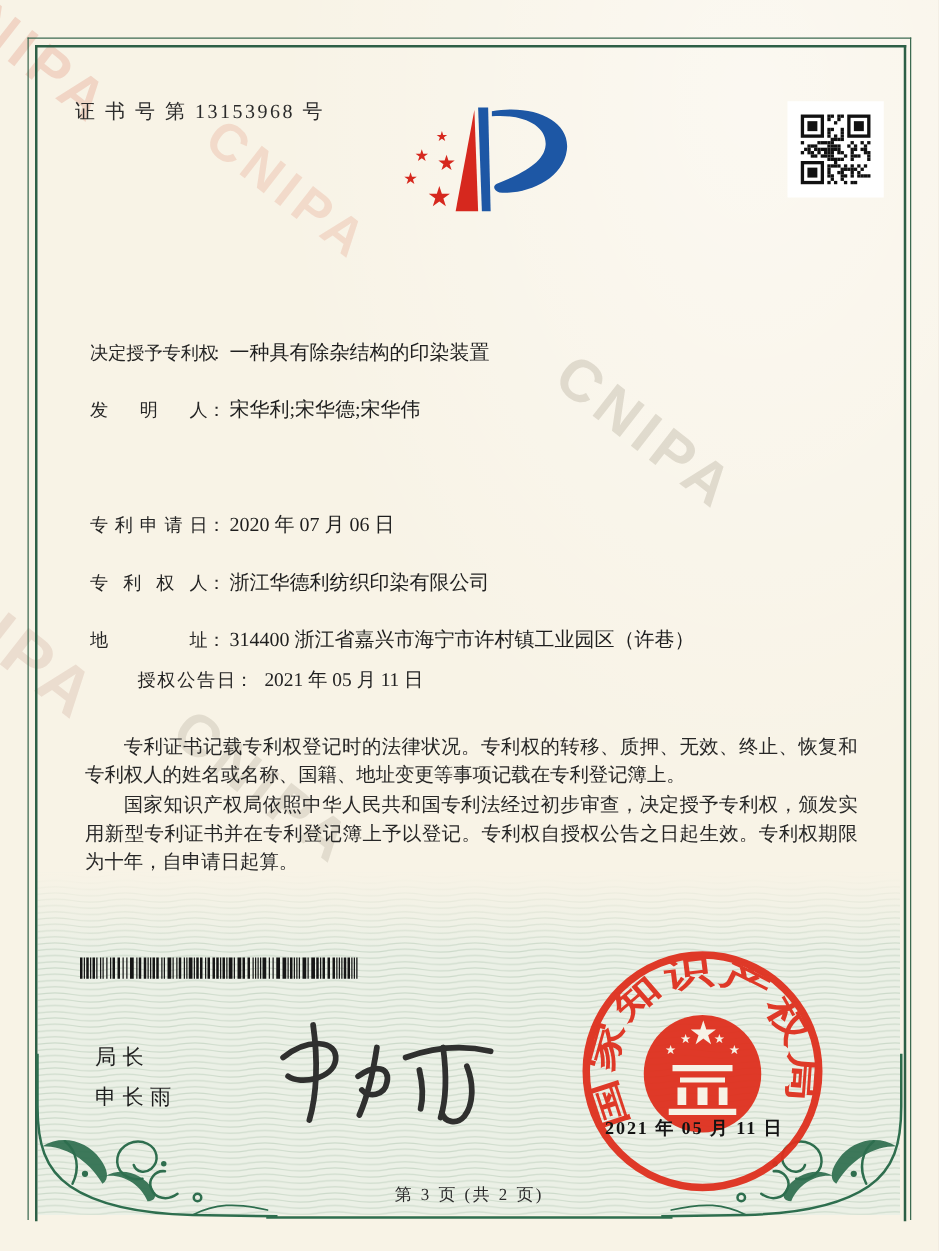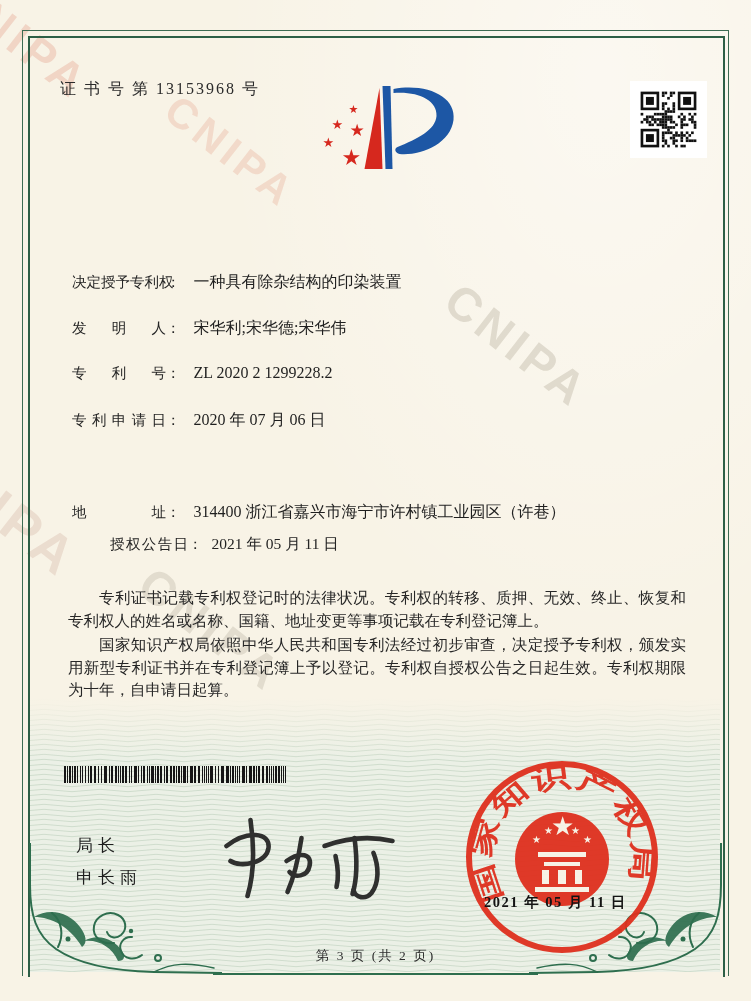--- a/index.html
+++ b/index.html
@@ -36,21 +36,21 @@
   .cert-no{position:absolute; left:60px; top:79px; font-size:16px; letter-spacing:2px; color:#2b2b2b; z-index:4;}
   .qr{position:absolute; left:630px; top:81px; width:77px; height:77px; background:#ffffff; z-index:4; padding:0;}
   .logo{position:absolute; left:315px; top:83px; width:150px; height:95px; z-index:4;}
   .title{position:absolute; left:0; right:0; top:183px; text-align:center; font-size:38px; font-weight:bold;
     letter-spacing:11px; padding-left:11px; color:#1d1d1d; z-index:4;}
   
   .frow{position:absolute; left:72px; z-index:4; white-space:nowrap;}
   .flabel{display:inline-block; width:94px; font-size:14.5px; letter-spacing:0;
     text-align:justify; text-align-last:justify; color:#252525; vertical-align:baseline;}
   .fcolon{font-size:14.5px; color:#252525;}
-  .fvalue{font-size:16px; margin-left:13px; color:#1f1f1f;}
+  .fvalue{font-size:16px; margin-left:3px; color:#1f1f1f;}
   .grant-row{position:absolute; left:68px; top:534px; z-index:4; white-space:nowrap;margin-left:42px;}
   .grant-col2{position:absolute; left:265px; top:0;}
   .glabel{display:inline-block; width:78px; font-size:14.5px; text-align:justify; text-align-last:justify;}
   .gvalue{font-size:15.5px; margin-left:9px;}
   
   .body-text{position:absolute; left:68px; top:587px; width:618px; z-index:4;
     font-size:15.5px; line-height:22.5px; text-align:justify; color:#272727;}
   .body-text p{margin:0 0 2px 0; text-indent:2em;}
   
   .barcode{position:absolute; left:64px; top:766px; width:226px; height:17px; z-index:4; font-size:0;}
@@ -269,25 +269,25 @@
     <path d="M76,6 C110,0 139,14 136,37 C133,61 103,73 82,71 C78,70 76,66 80,64 C100,56 118,47 119,33 C120,17 100,8 76,10 Z" fill="#1d57a5"></path>
   </svg>
 
 
   <div class="frow" style="top:272px">
     <span class="flabel">决定授予专利权</span><span class="fcolon">：</span><span class="fvalue">一种具有除杂结构的印染装置</span>
   </div>
   <div class="frow" style="top:318px">
     <span class="flabel">发明人</span><span class="fcolon">：</span><span class="fvalue">宋华利;宋华德;宋华伟</span>
   </div>
-  <div class="frow" style="top:364px">
-    <span class="flabel">专利号</span><span class="fcolon">：</span><span class="fvalue">ZL 2020 2 1299228.2</span>
-  </div>
   <div class="frow" style="top:410px">
     <span class="flabel">专利申请日</span><span class="fcolon">：</span><span class="fvalue">2020 年 07 月 06 日</span>
+  </div>
+  <div class="frow" style="top:456px">
+    <span class="flabel">专利权人</span><span class="fcolon">：</span><span class="fvalue">浙江华德利纺织印染有限公司</span>
   </div>
   <div class="frow" style="top:502px">
     <span class="flabel">地址</span><span class="fcolon">：</span><span class="fvalue">314400 浙江省嘉兴市海宁市许村镇工业园区（许巷）</span>
   </div>
 
   <div class="grant-row">
     <span class="glabel">授权公告日</span><span class="fcolon">：</span><span class="gvalue">2021 年 05 月 11 日</span>
   </div>
 
   <div class="body-text">

